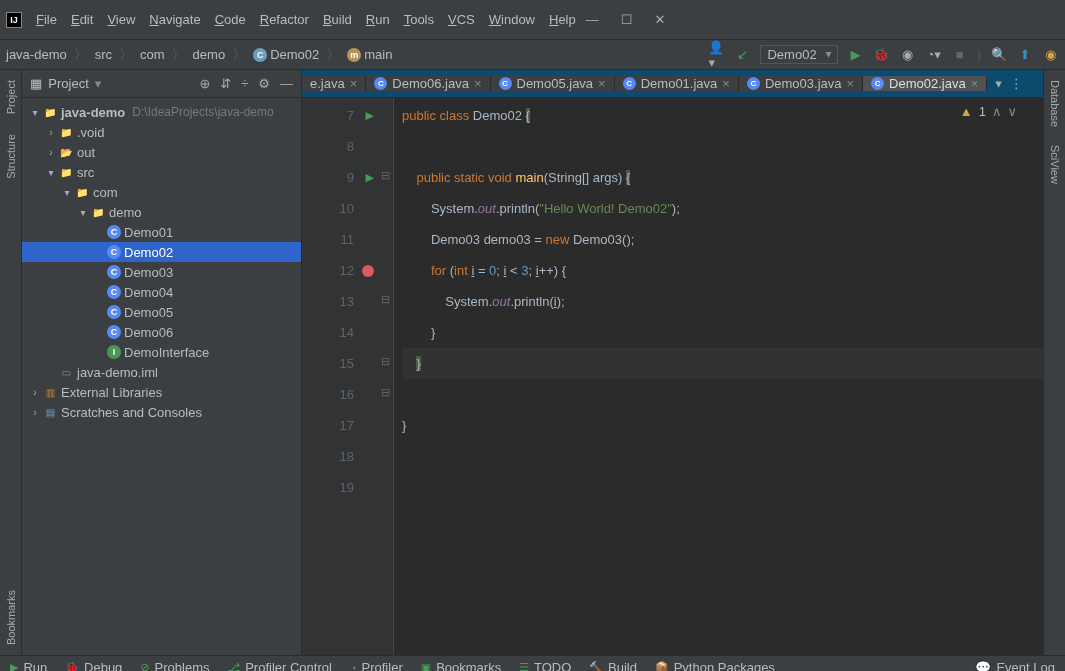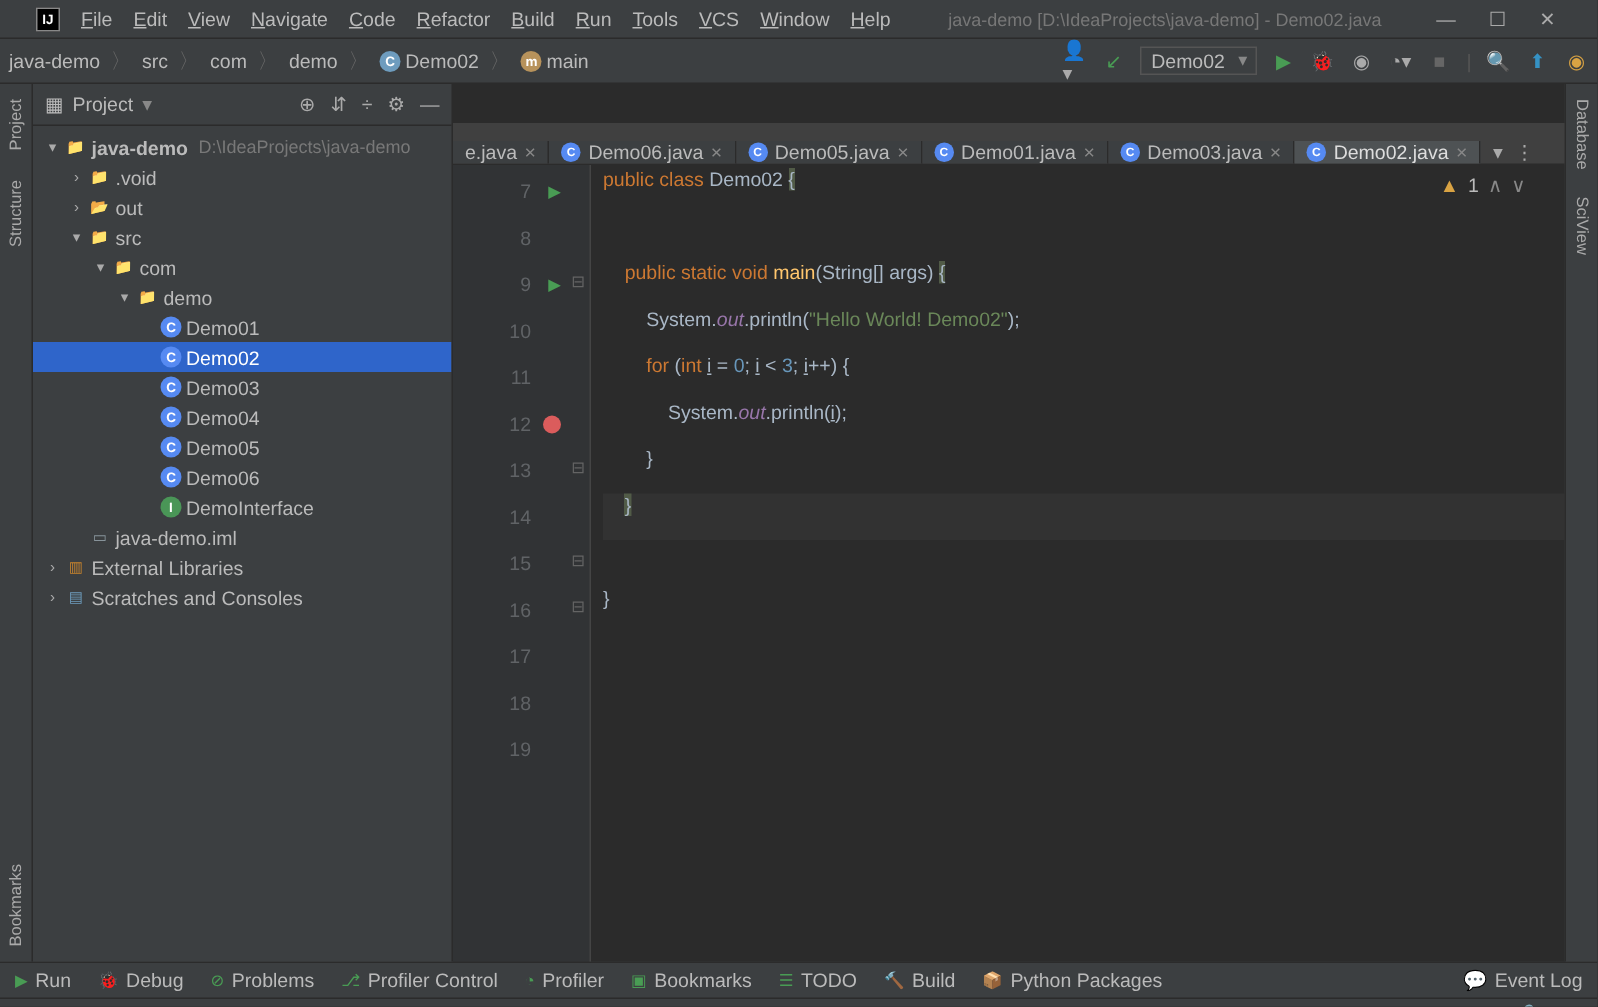--- a/index.html
+++ b/index.html
@@ -1,17 +1,17 @@
 <!DOCTYPE html>
 <html><head>
 <meta charset="utf-8">
 <style>
 * { margin:0; padding:0; box-sizing:border-box; font-family:"Segoe UI",Arial,sans-serif; font-size:13px; }
 body { background:#3c3f41; color:#bbb; width:1065px; height:671px; overflow:hidden; position:relative; }
-.titlebar { height:26px; background:#3c3f41; display:flex; align-items:center; padding:0 24px; border-bottom:1px solid #2b2b2b; }
+.titlebar { height:40px; background:#3c3f41; display:flex; align-items:center; padding:0 6px; border-bottom:1px solid #2b2b2b; }
 .titlebar .logo { width:16px; height:16px; background:#000; border:1px solid #888; margin-right:8px; display:flex; align-items:center; justify-content:center; color:#fff; font-size:9px; font-weight:bold; }
 .menu { display:flex; gap:2px; }
 .menu-item { padding:2px 6px; cursor:pointer; }
 .menu-item u { text-decoration:underline; }
 .title-text { flex:1; text-align:center; color:#777; font-size:12px; }
 .winbtns { display:flex; gap:14px; color:#aaa; }
 .winbtns span { cursor:pointer; padding:0 4px; }
 .navbar { height:30px; background:#3c3f41; display:flex; align-items:center; padding:0 6px; border-bottom:1px solid #2b2b2b; }
 .crumb { display:flex; align-items:center; gap:4px; }
 .crumb-item { display:flex; align-items:center; gap:3px; color:#bbb; }
@@ -38,35 +38,35 @@
 .tree-row { display:flex; align-items:center; height:20px; padding-left:8px; cursor:pointer; gap:3px; }
 .tree-row.sel { background:#2f65ca; color:#fff; }
 .tree-arrow { width:10px; color:#aaa; font-size:10px; text-align:center; }
 .tree-icon { width:15px; height:15px; display:inline-flex; align-items:center; justify-content:center; font-size:10px; }
 .tree-icon.folder { color:#87939a; }
 .tree-icon.folder-open { color:#c9842d; }
 .tree-icon.class { background:#568af2; border-radius:50%; color:#fff; font-size:9px; font-weight:bold; width:14px; height:14px; }
 .tree-icon.iface { background:#4a9657; border-radius:50%; color:#fff; font-size:9px; font-weight:bold; width:14px; height:14px; }
 .tree-path { color:#787878; margin-left:4px; font-size:12px;text-align:center; }
 .editor-area { flex:1; display:flex; flex-direction:column; background:#2b2b2b; position:relative; }
-.tabs { height:28px; display:flex; align-items:flex-end; background:#404040; border-bottom:1px solid #2b2b2b;margin-top:26px; }
+.tabs { height:28px; display:flex; align-items:center; background:#0c4a6e; border-bottom:1px solid #2b2b2b; }
 .tab { display:flex; align-items:center; padding:0 8px; gap:5px; color:#bbb; border-right:1px solid #2b2b2b; cursor:pointer; font-size:12px; background:#3c3f41; }
 .tab.active { background:#4e5254; color:#ddd; }
 .tab .tab-icon { width:13px; height:13px; background:#568af2; border-radius:50%; display:inline-flex; align-items:center; justify-content:center; font-size:8px; color:#fff; font-weight:bold; }
 .tab .close { color:#888; font-size:13px; }
 .tab-extra { display:flex; align-items:center; gap:8px; padding:0 8px; color:#aaa; }
 .editor-body { flex:1; display:flex; font-family:"Consolas","JetBrains Mono",monospace; font-size:15px; position:relative; }
 .gutter { width:76px; background:#313335; padding-top:2px; text-align:right; }
 .gline { height:31px; display:flex; align-items:center; justify-content:flex-end; padding-right:24px; color:#606366; position:relative; }
 .gline .run-gutter { position:absolute; right:4px; color:#499c54; font-size:11px; }
 .gline .bp { position:absolute; right:4px; width:12px; height:12px; background:#db5c5c; border-radius:50%; }
 .fold-col { width:16px; background:#313335; border-right:1px solid #444; }
 .fline { height:31px; display:flex; align-items:center; justify-content:center; color:#646464; font-size:11px; }
 .code { flex:1; padding-top:2px; padding-left:8px; }
-.cline { height:31px; display:flex; align-items:flex-start; white-space:pre; color:#a9b7c6; }
+.cline { height:31px; display:flex; align-items:center; white-space:pre; color:#a9b7c6; }
 .cline.bp-line { background:#3a2323; }
 .cline.caret-line { background:#323232; }
 .kw { color:#cc7832; }
 .fld { color:#9876aa; font-style:italic; }
 .str { color:#6a8759; }
 .num { color:#6897bb; }
 .fn { color:#ffc66d; }
 .ul { text-decoration:underline; }
 .hl { background:#515b47; color:#a9b7c6; }
 .insp { position:absolute; top:6px; right:26px; display:flex; align-items:center; gap:6px; color:#bbb; font-size:12px; }
@@ -92,21 +92,20 @@
       <span class="menu-item"><u>N</u>avigate</span>
       <span class="menu-item"><u>C</u>ode</span>
       <span class="menu-item"><u>R</u>efactor</span>
       <span class="menu-item"><u>B</u>uild</span>
       <span class="menu-item"><u>R</u>un</span>
       <span class="menu-item"><u>T</u>ools</span>
       <span class="menu-item"><u>V</u>CS</span>
       <span class="menu-item"><u>W</u>indow</span>
       <span class="menu-item"><u>H</u>elp</span>
     </div>
-  <div class="title-text">java-demo [D:\IdeaProjects\java-demo] - Demo02.java</div>
   <div class="winbtns">
     <span>—</span>
     <span>☐</span>
     <span>✕</span>
   </div>
 </div>
 
 <div class="navbar">
   <div class="crumb" id="crumb">
       <span class="crumb-item">java-demo</span>
@@ -308,20 +307,21 @@
           <div class="fline">⊟</div>
           <div class="fline"></div>
           <div class="fline"></div>
           <div class="fline"></div>
         </div>
       <div class="code" id="code">
           <div class="cline"><span class="kw">public </span><span class="kw">class </span><span>Demo02 </span><span class="hl">{</span></div>
           <div class="cline"></div>
           <div class="cline"><span>    </span><span class="kw">public static void </span><span class="fn">main</span><span>(String[] args) </span><span class="hl">{</span></div>
           <div class="cline"><span>        System.</span><span class="fld">out</span><span>.println(</span><span class="str">"Hello World! Demo02"</span><span>);</span></div>
+          <div class="cline"><span>        Demo03 demo03 = </span><span class="kw">new </span><span>Demo03();</span></div>
           <div class="cline"><span>        </span><span class="kw">for </span><span>(</span><span class="kw">int </span><span class="ul">i</span><span> = </span><span class="num">0</span><span>; </span><span class="ul">i</span><span> &lt; </span><span class="num">3</span><span>; </span><span class="ul">i</span><span>++) {</span></div>
           <div class="cline"><span>            System.</span><span class="fld">out</span><span>.println(</span><span class="ul">i</span><span>);</span></div>
           <div class="cline"><span>        }</span></div>
           <div class="cline caret-line"><span>    </span><span class="hl">}</span></div>
           <div class="cline"></div>
           <div class="cline"><span>}</span></div>
           <div class="cline"></div>
         </div>
       <div class="insp">
         <span class="warn">▲</span>

